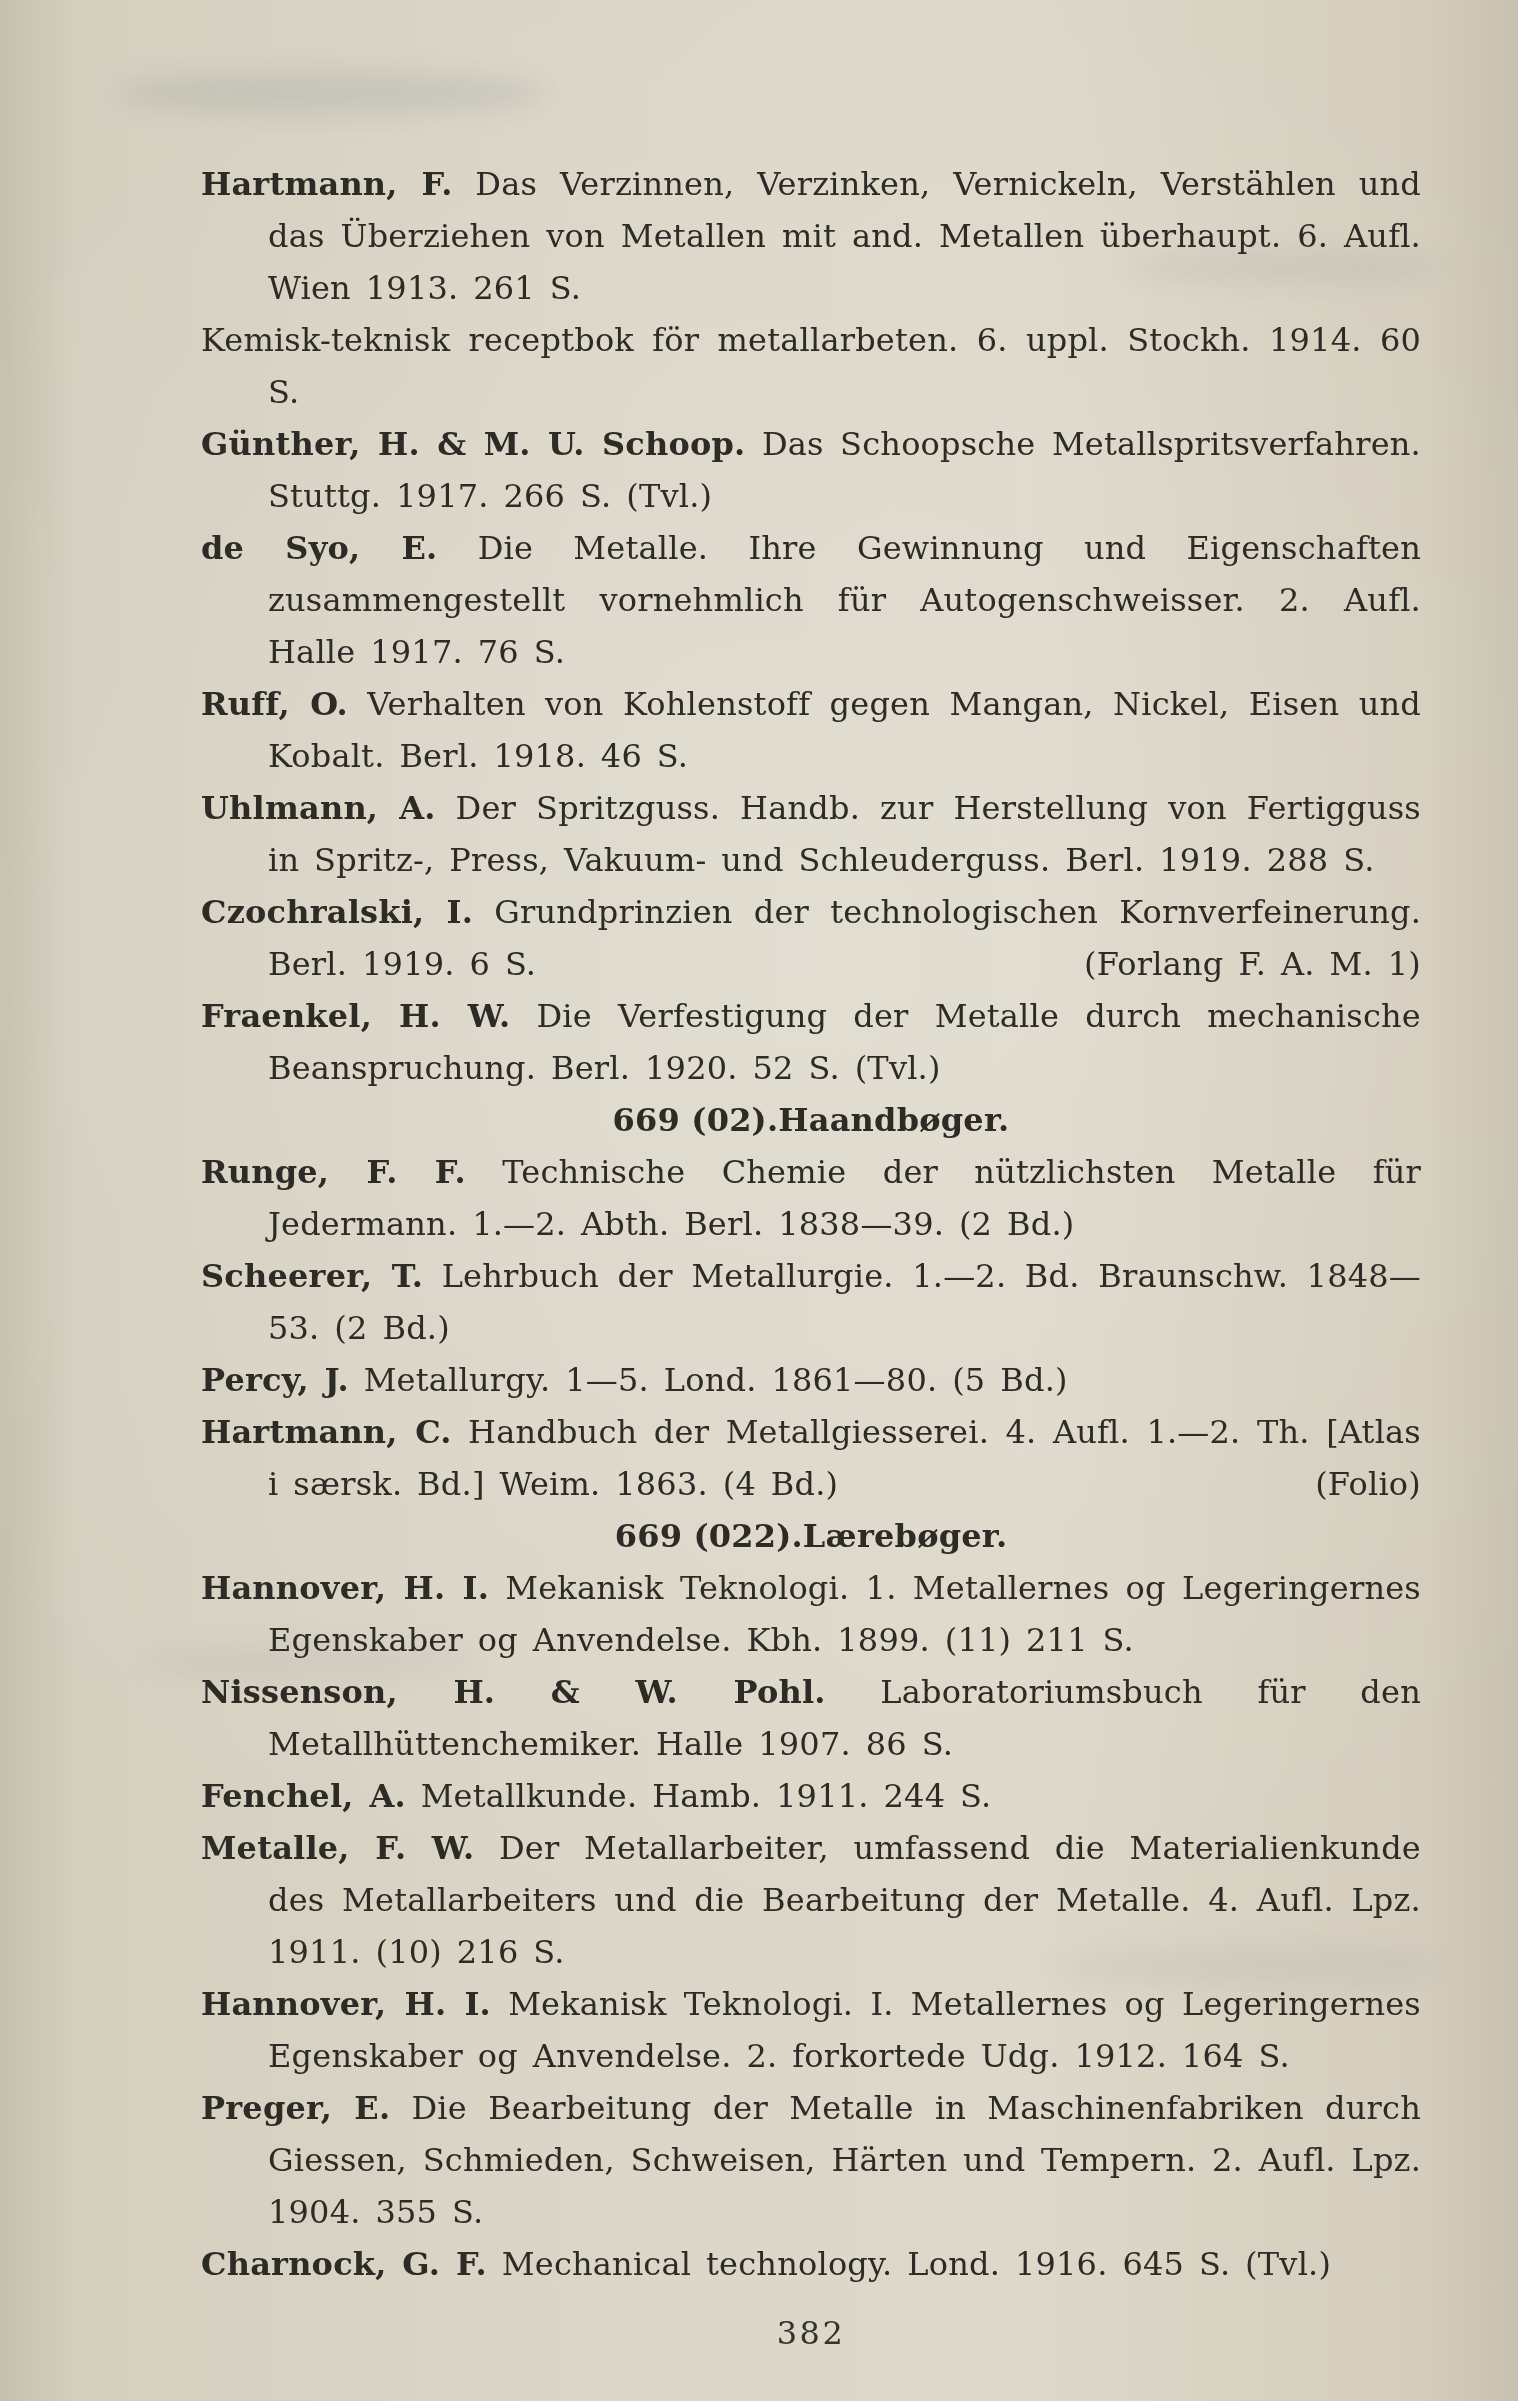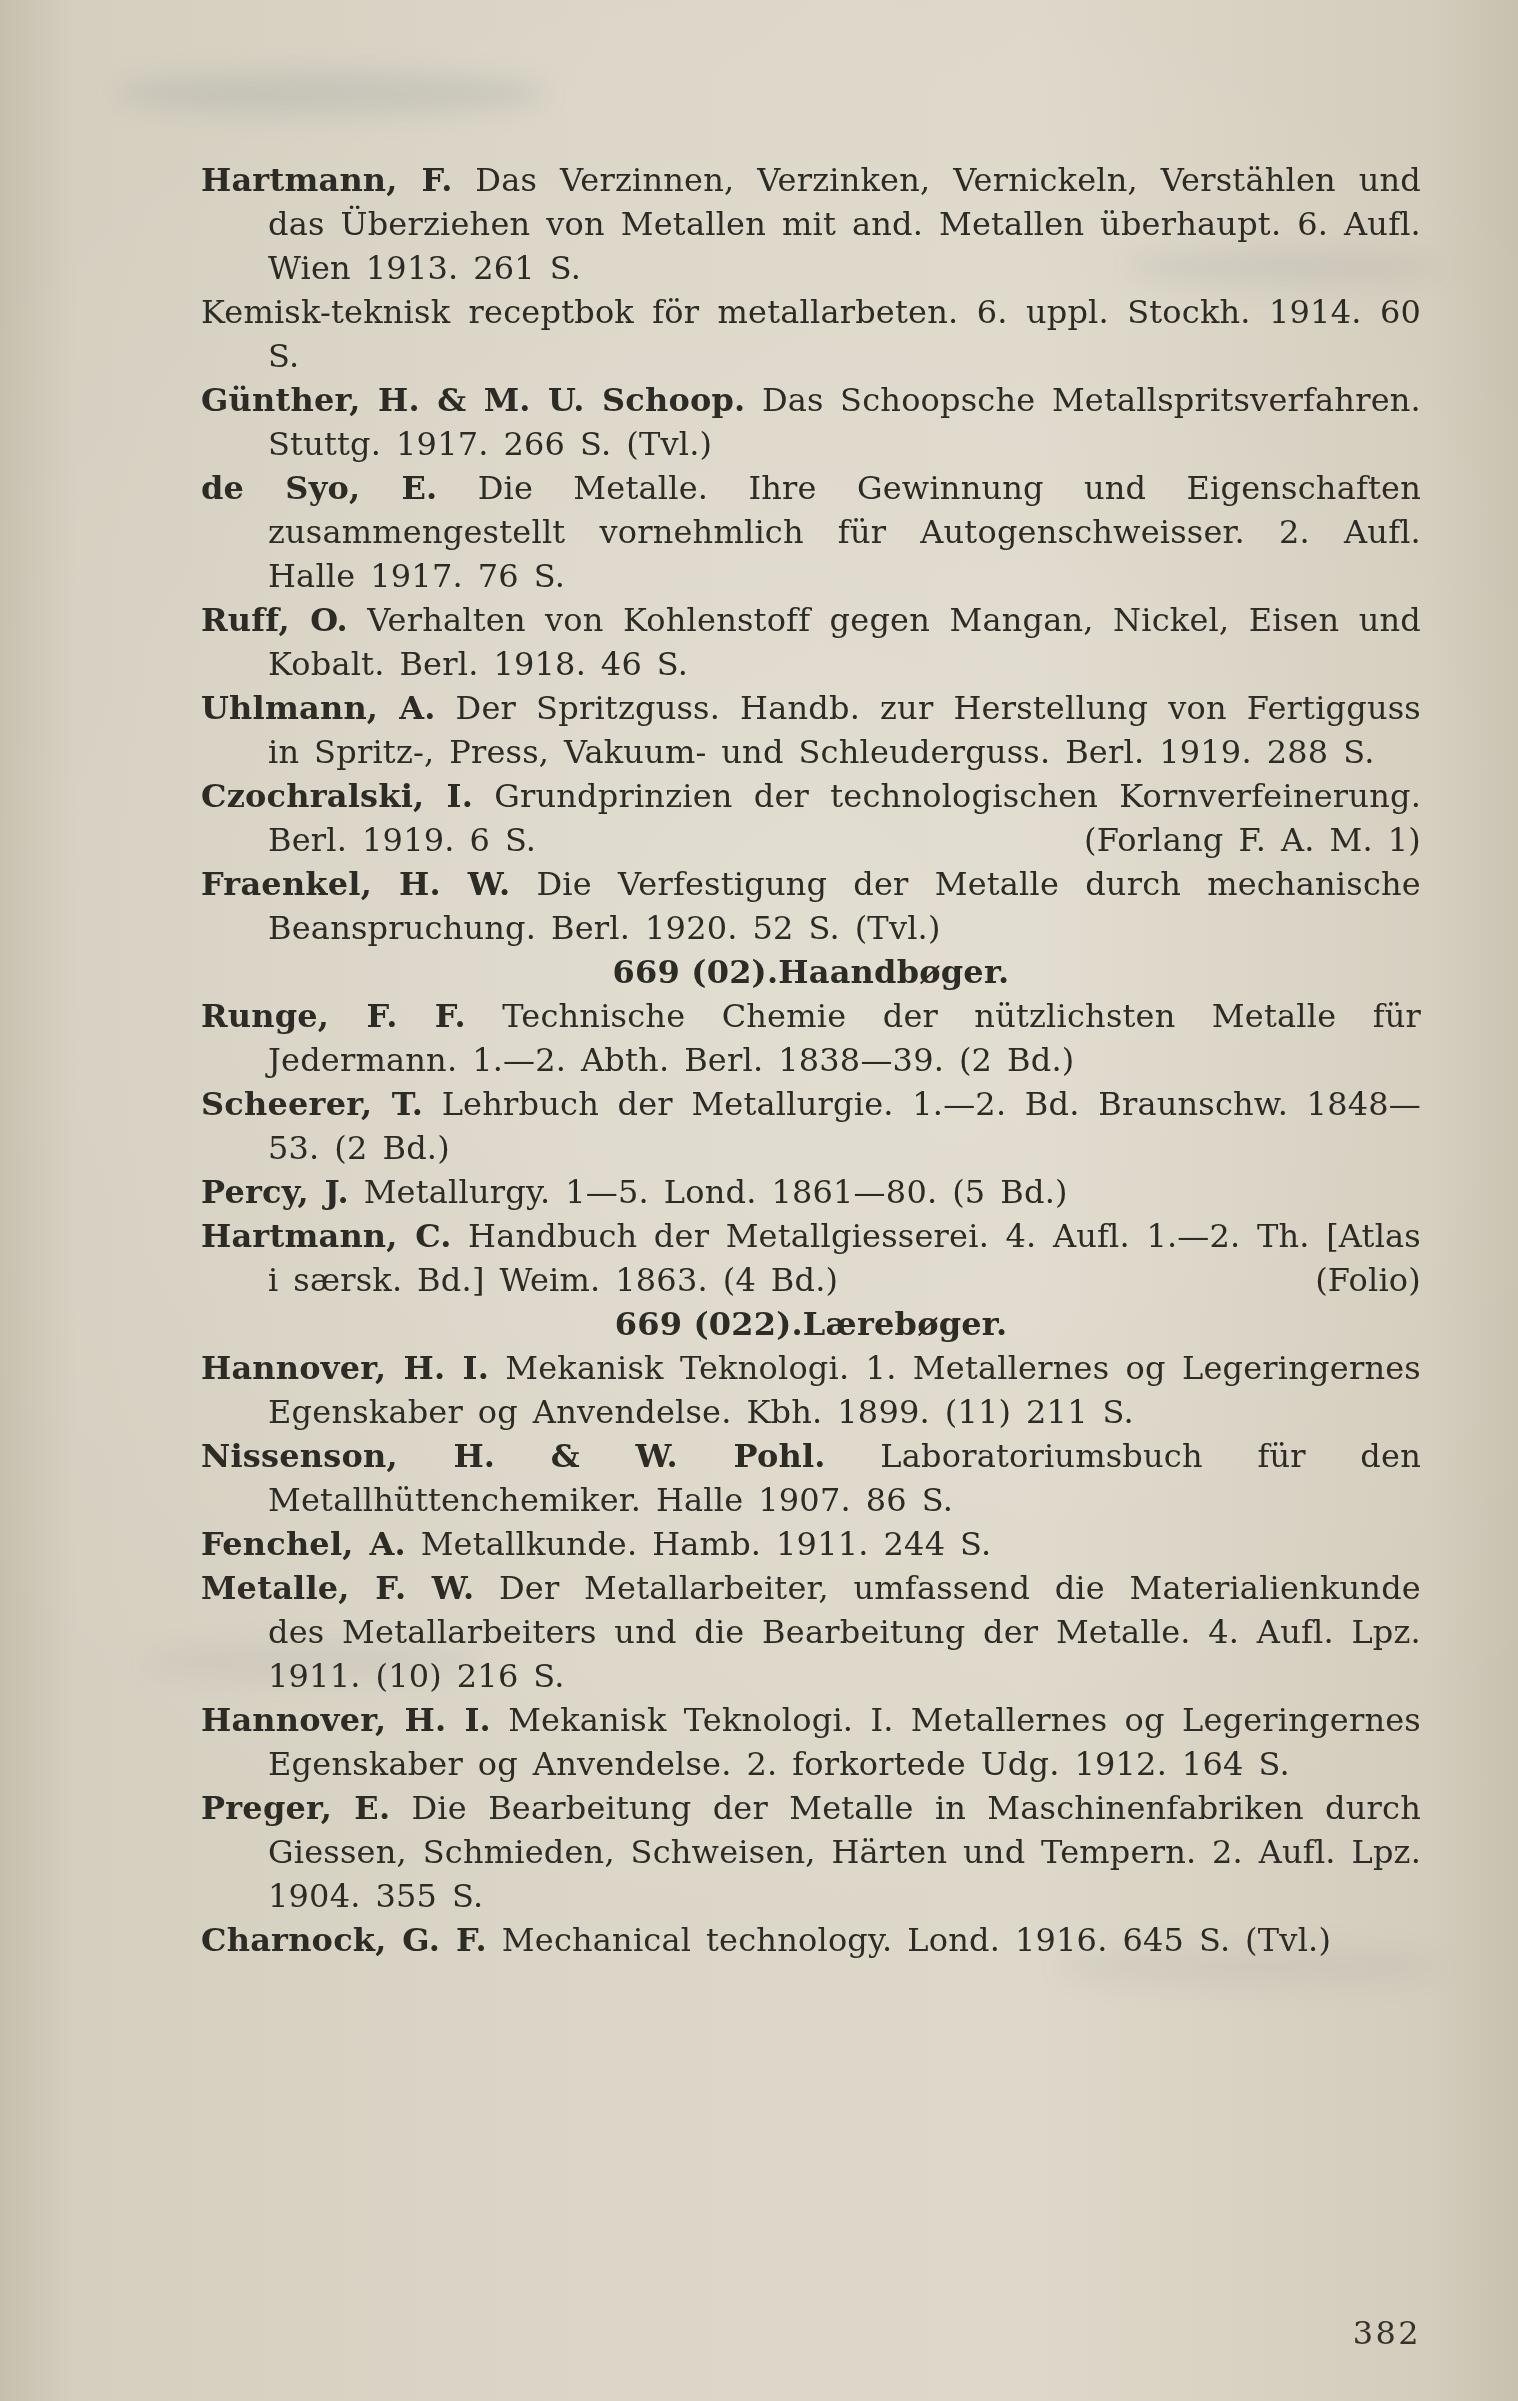--- a/index.html
+++ b/index.html
@@ -32,21 +32,21 @@
   .smudge.b { left: 1129px; top: 250px; width: 312px; height: 34px; background: rgba(110,120,125,0.10); }
   .smudge.c { left: 144px; top: 1643px; width: 336px; height: 38px; background: rgba(110,120,125,0.08); }
   .smudge.d { left: 1057px; top: 1945px; width: 384px; height: 43px; background: rgba(110,120,125,0.08); }
 
   .text-block {
     position: absolute;
     left: 201px;
     top: 158px;
     width: 1220px;
     font-size: 32px;
-    line-height: 44px;
+    line-height: 52px;
     letter-spacing: 0.2px;
   }
   p.entry {
     margin: 0;
     text-align: justify;
     padding-left: 67px;
     text-indent: -67px;
     word-spacing: 0.14em;
   }
   p.entry .lead { font-weight: bold; }
@@ -55,21 +55,21 @@
     margin: 0;
     display: flex;
     justify-content: center;
     font-weight: bold;
   }
   .page-number {
     position: absolute;
     left: 201px;
     top: 2314px;
     width: 1220px;
-    text-align: right;
+    text-align: center;
     font-size: 32px;
     letter-spacing: 2.4px;
     color: #34322c;
   }
 </style>
 </head>
 <body>
 
 <div class="paper">
   <div class="smudge a"></div>

